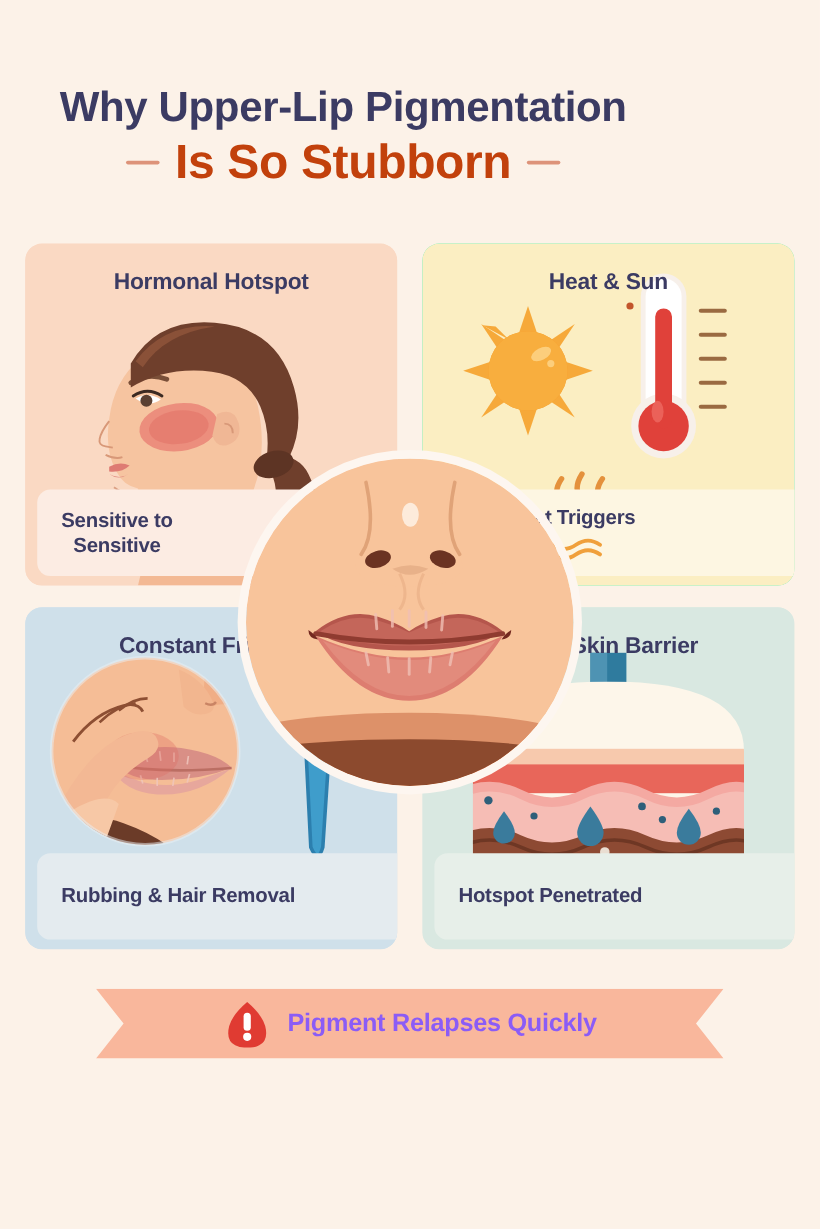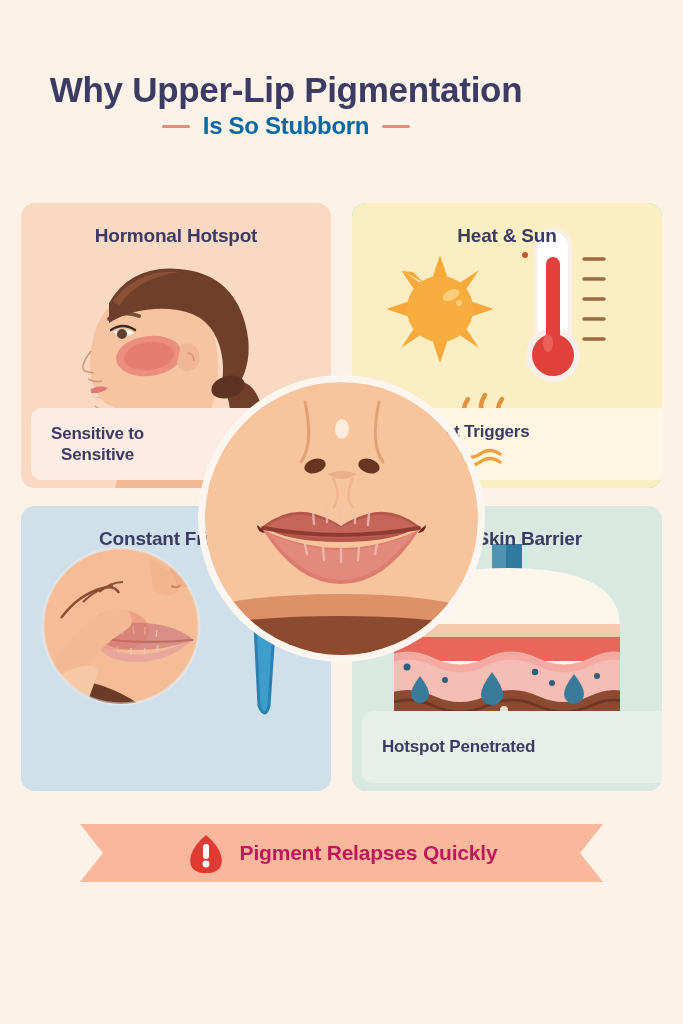--- a/index.html
+++ b/index.html
@@ -16,21 +16,21 @@
   .title-l1{
     font-size:35px;font-weight:bold;color:#3b3b63;
     letter-spacing:-0.3px;line-height:1.12;
     font-family:"Liberation Sans", sans-serif;
   }
   .title-l2-wrap{
     display:flex;align-items:center;justify-content:center;gap:13px;margin-top:4px;
   }
   .title-dash{display:block;width:28px;height:3px;background:#dd9379;border-radius:2px;}
   .title-l2{
-    font-size:24px;font-weight:bold;color:#0369a1;letter-spacing:-0.3px;line-height:1.12;
+    font-size:40px;font-weight:bold;color:#c2410c;letter-spacing:-0.3px;line-height:1.12;
   }
 
   
   .grid{position:absolute;left:21px;top:203px;width:553px;height:588px;}
   .panel{
     position:absolute;width:310px;height:285px;
     border-radius:14px;overflow:hidden;
   }
   .p-tl{left:0;top:0;background:#fad9c3;}
   .p-tr{left:331px;top:0;background:#86efac;}
@@ -68,21 +68,21 @@
     border-radius:50%;overflow:hidden;z-index:20;
     box-shadow:0 0 0 7px #fdf6f0;
   }
 
   
   .ribbon-wrap{position:absolute;left:80px;top:824px;width:523px;height:58px;z-index:25;}
   .ribbon-label{
     position:absolute;inset:0;display:flex;align-items:center;justify-content:center;
     gap:14px;
   }
-  .ribbon-text{font-size:21px;font-weight:bold;color:#be185d;letter-spacing:-0.2px;}
+  .ribbon-text{font-size:21px;font-weight:bold;color:#8b5cf6;letter-spacing:-0.2px;}
   .alert-icon{width:40px;height:40px;flex:0 0 auto;}
 
   .fem-symbol{width:30px;height:46px;flex:0 0 auto;}
 </style>
 </head>
 <body>
 
 <div class="page">
 
   <div class="title-block">
@@ -266,20 +266,23 @@
             <rect x="206" y="36" width="78" height="30" rx="7" fill="#63b6dd" stroke="#2c7fae" stroke-width="3"></rect>
             <line x1="214" y1="46" x2="276" y2="46" stroke="#1d5f86" stroke-width="3.5"></line>
             <line x1="214" y1="55" x2="276" y2="55" stroke="#1d5f86" stroke-width="3.5"></line>
             <path d="M234 66 l22 0 l-4 14 l-14 0 Z" fill="#3f9dcb"></path>
             <path d="M232 80 q12 -6 24 0 l-8 120 q-4 14 -10 0 Z" fill="#3f9dcb" stroke="#2c7fae" stroke-width="3"></path>
             <circle cx="244" cy="92" r="5" fill="#e6f4fb"></circle>
           </g>
         </g>
       </svg>
       <div class="panel-title">Constant Friction</div>
+      <div class="caption cap-bot cap-bl">
+        <span class="cap-text">Rubbing &amp; Hair Removal</span>
+      </div>
     </div>
 
     <div class="panel p-br">
       <svg class="art" viewBox="0 0 310 285">
         <defs>
             <clipPath id="clipBR">
               <rect x="0" y="0" width="310" height="285" rx="14"></rect>
             </clipPath>
           <clipPath id="skinClip">
               <path d="M42 120 q0 -58 113 -58 q113 0 113 58 L268 218 L42 218 Z"></path>

